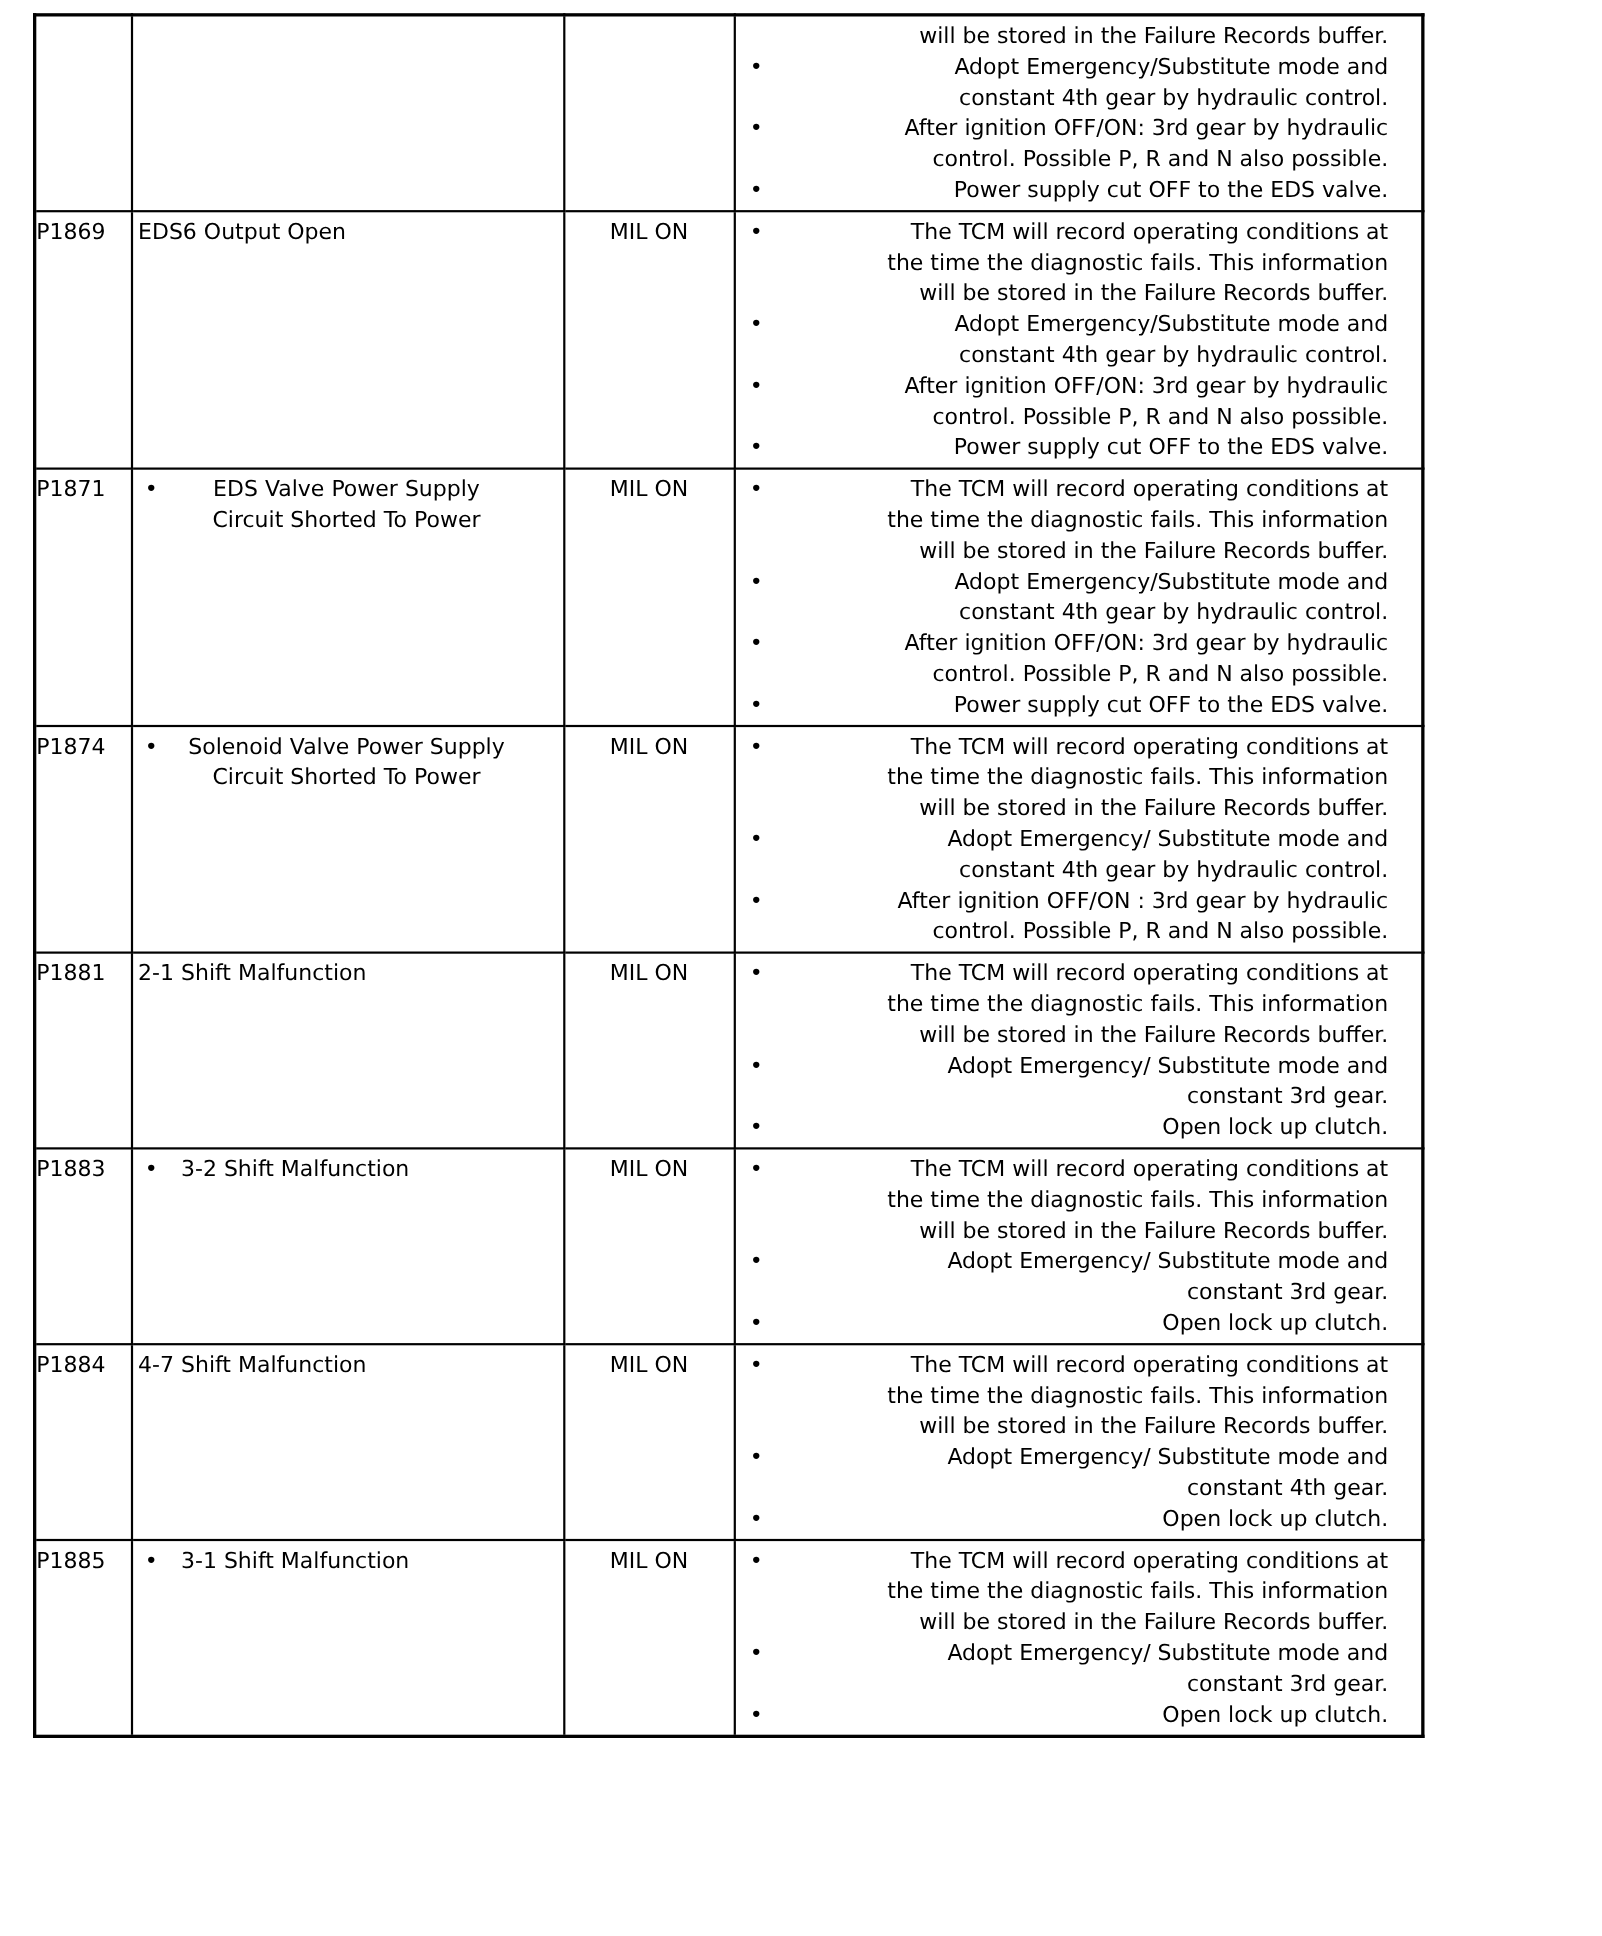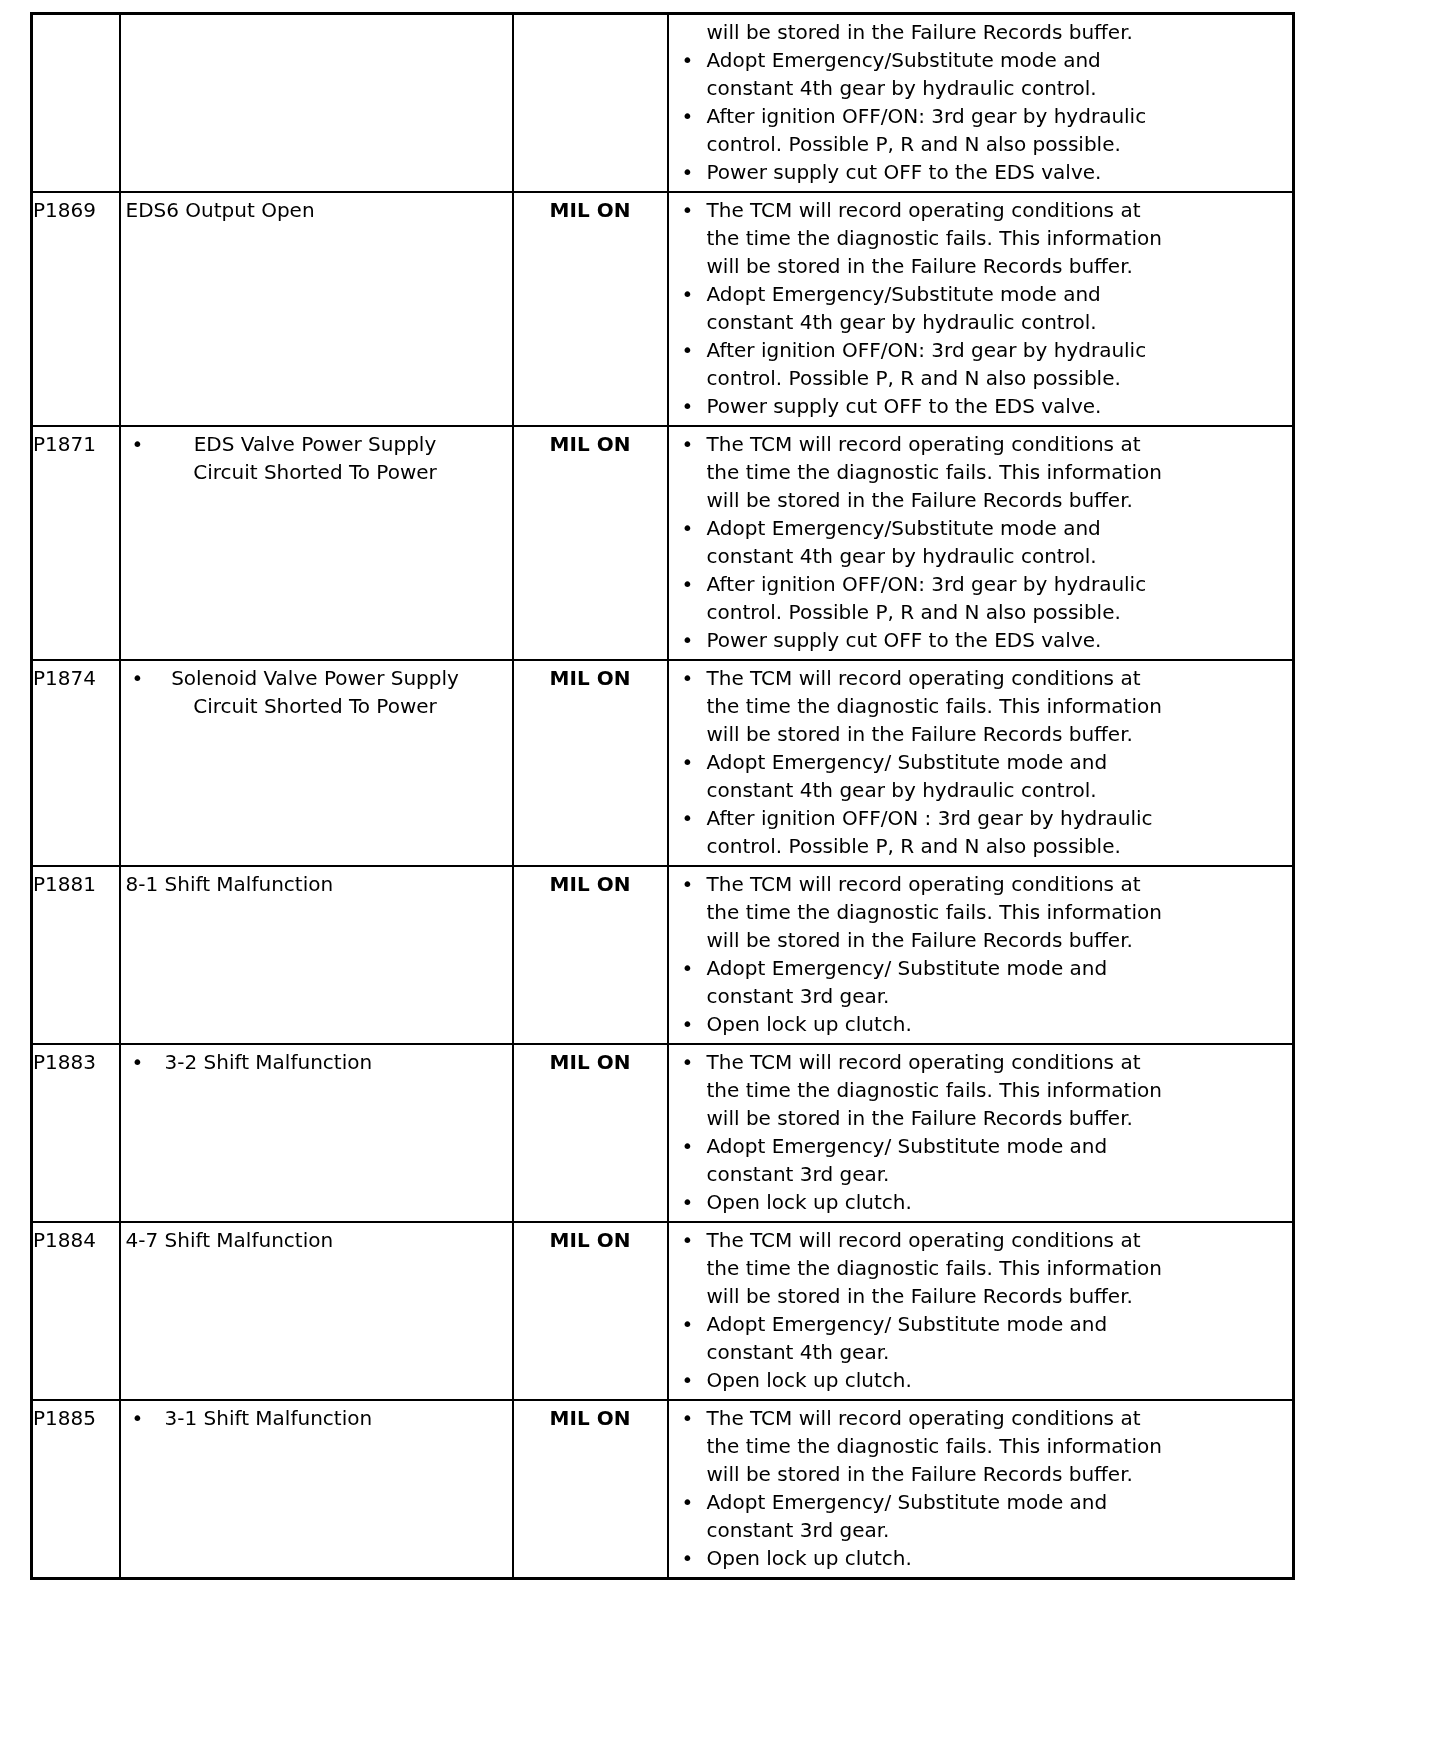--- a/index.html
+++ b/index.html
@@ -36,21 +36,21 @@
     border: 2px solid #000000;
     vertical-align: top;
     padding: 3px 0 5px 0;
   }
   col.col-code    { width: 88px; }
   col.col-desc    { width: 393px; }
   col.col-mil     { width: 155px; }
   col.col-actions { width: 626px; }
 
   td.code-cell { padding-left: 5px; margin-left: 18px; }
-  td.mil-cell  { text-align: center; font-weight: bold; }
+  td.mil-cell  { text-align: center; }
 
   .desc-plain {
     padding-left: 5px;
     padding-right: 8px;
   }
   .desc-flex { display: flex; }
   .desc-bullet {
     flex: 0 0 34px;
     text-align: center;
   }
@@ -63,20 +63,22 @@
   .desc-text.left   { padding-left: 10px; }
 
   .action-item { display: flex; }
   .action-bullet {
     flex: 0 0 38px;
     text-align: center;
   }
   .action-text {
     flex: 1 1 auto;
     white-space: pre-line;
+    padding-right: 30px;
+    text-align: right;
   }
 </style>
 </head>
 <body>
 
 <div class="page">
   <table class="dtc-table">
     <colgroup>
       <col class="col-code">
       <col class="col-desc">
@@ -198,21 +200,21 @@
             <div class="action-item">
               <span class="action-bullet">•</span>
               <div class="action-text">After ignition OFF/ON : 3rd gear by hydraulic
 control. Possible P, R and N also possible.</div>
             </div>
           </td>
         </tr>
         <tr>
           <td class="code-cell"><span>P1881</span></td>
           <td class="desc-cell">
-            <div class="desc-plain">8-1 Shift Malfunction</div>
+            <div class="desc-plain">2-1 Shift Malfunction</div>
           </td>
           <td class="mil-cell"><span>MIL ON</span></td>
           <td class="actions-cell">
             <div class="action-item">
               <span class="action-bullet">•</span>
               <div class="action-text">The TCM will record operating conditions at
 the time the diagnostic fails. This information
 will be stored in the Failure Records buffer.</div>
             </div>
             <div class="action-item">

